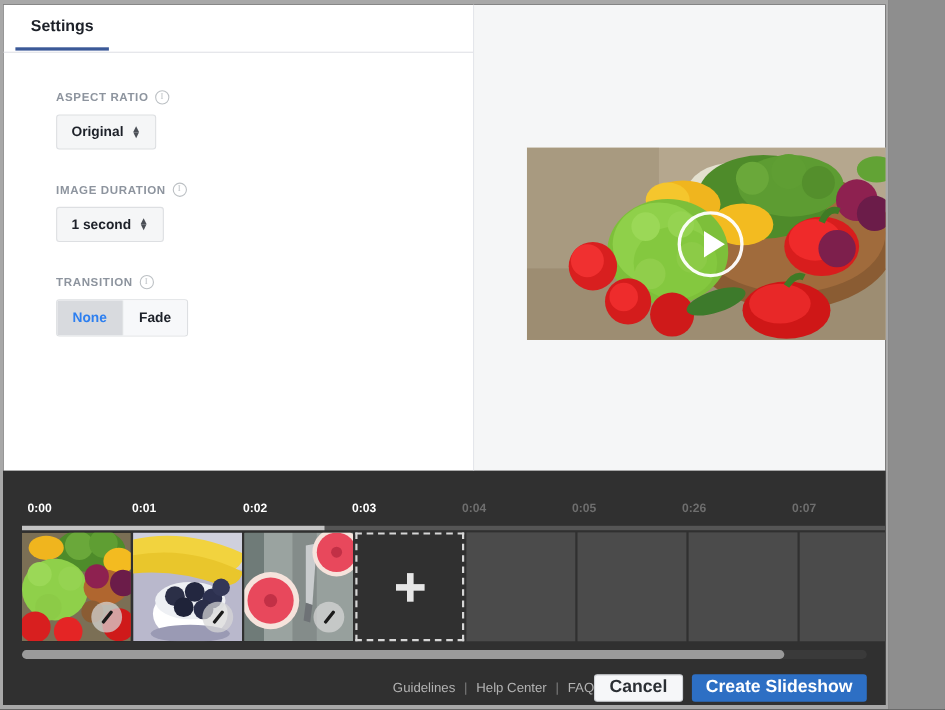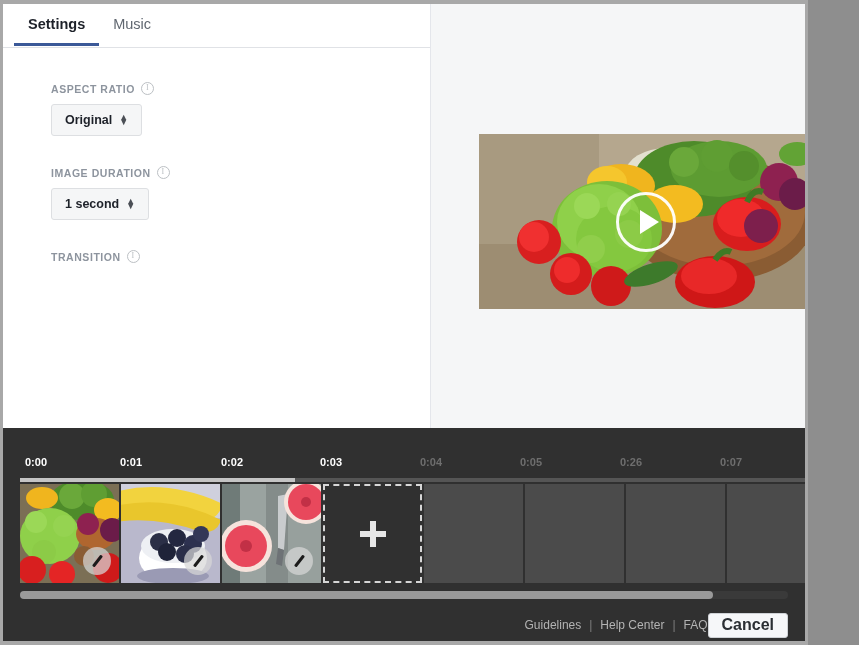--- a/index.html
+++ b/index.html
@@ -342,21 +342,20 @@
 <body>
 
 <div id="app">
 
   <div class="upper">
 
     <div class="left-panel">
 
       <div class="tabbar">
         <button class="tab active">Settings</button>
-        <button class="tab">Music</button>
       </div>
 
       <div class="form">
 
         <div class="field">
           <div class="field-label">
             <span>ASPECT RATIO</span>
             <span class="info-icon">i</span>
           </div>
           <div class="select-box">
@@ -379,20 +378,24 @@
                 <span>▲</span>
                 <span>▼</span>
               </span>
           </div>
         </div>
 
         <div class="field">
           <div class="field-label">
             <span>TRANSITION</span>
             <span class="info-icon">i</span>
+          </div>
+          <div class="seg-group">
+            <button class="seg selected">None</button>
+            <button class="seg">Fade</button>
           </div>
         </div>
 
       </div>
     </div>
 
     <div class="right-panel">
       <div class="preview-wrap">
         <svg class="veg-img" viewBox="0 0 334 175" preserveAspectRatio="none">
           <defs>
@@ -551,17 +554,18 @@
     <div class="footer">
       <div class="flinks">
         <span class="flink">Guidelines</span>
         <span class="fsep">|</span>
         <span class="flink">Help Center</span>
         <span class="fsep">|</span>
         <span class="flink">FAQ</span>
       </div>
       <div class="fbtns">
         <button class="btn btn-cancel">Cancel</button>
+        <button class="btn btn-primary">Create Slideshow</button>
       </div>
     </div>
 
   </div>
 </div>
 
 </body></html>

